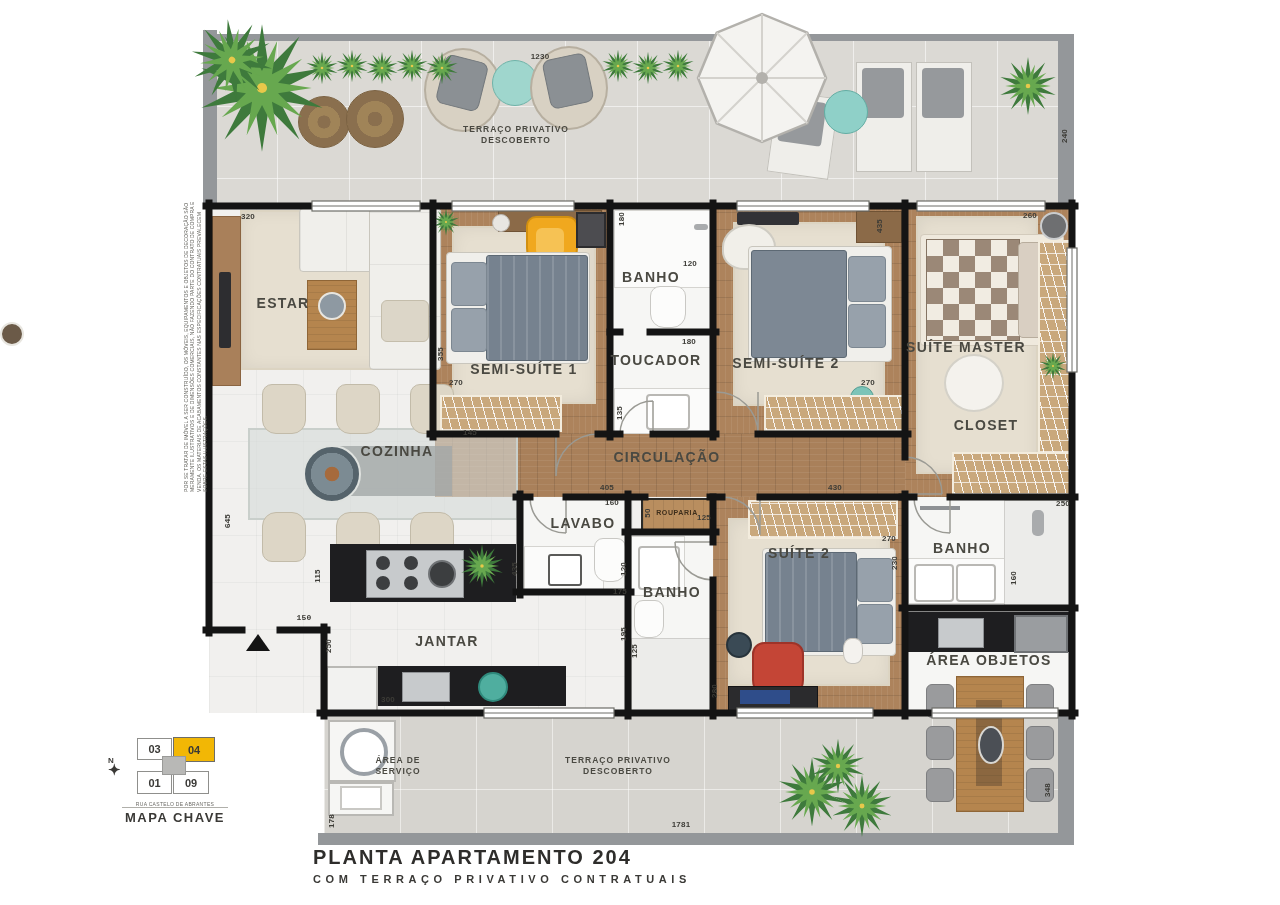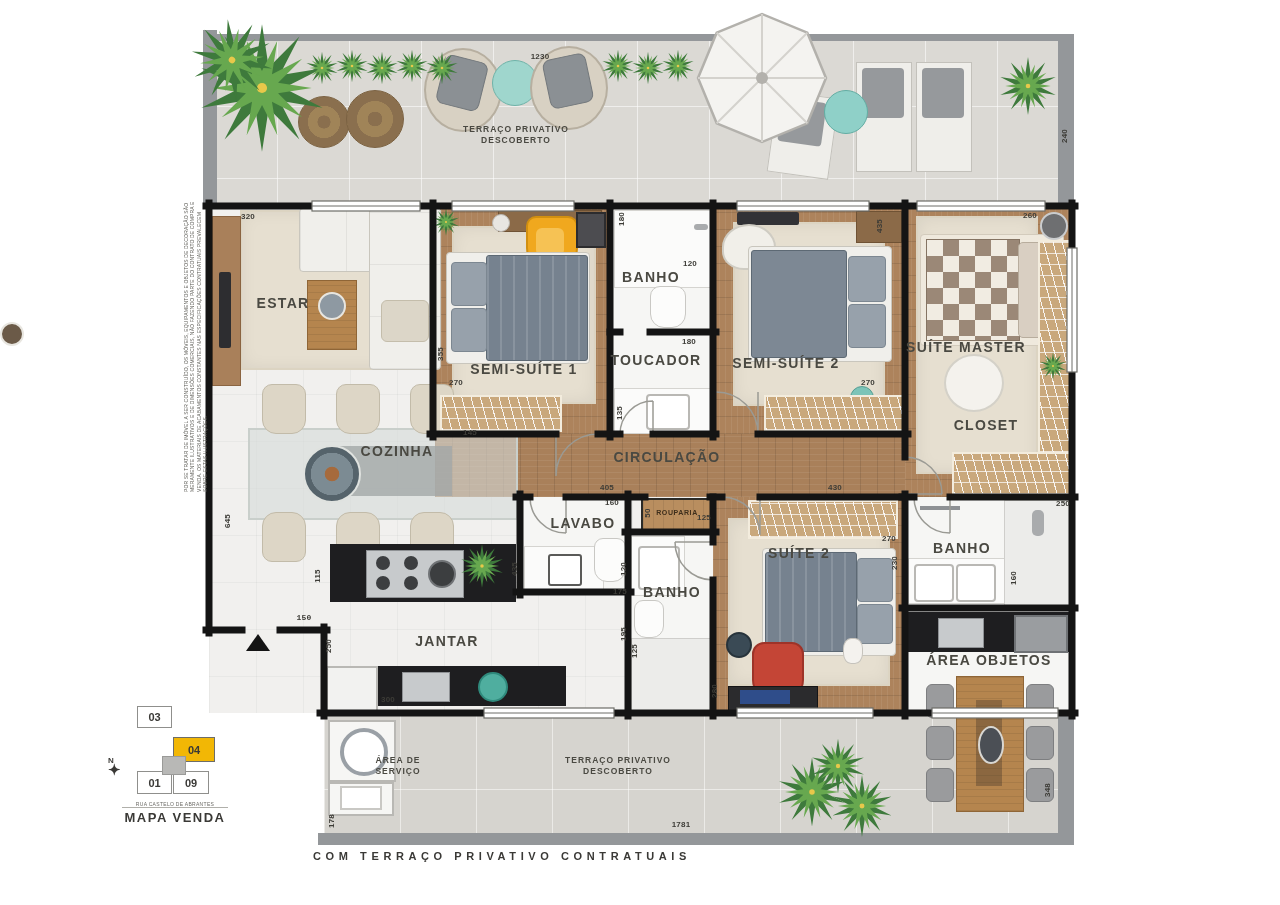--- a/index.html
+++ b/index.html
@@ -410,27 +410,28 @@
       <span class="dim" style="left: 681px; top: 824px;">1781</span>
       <span class="dim v" style="left: 1047px; top: 790px;">348</span>
     </div>
 
   <div id="disclaimer">POR SE TRATAR DE IMÓVEL A SER CONSTRUÍDO, OS MÓVEIS, EQUIPAMENTOS E OBJETOS DE DECORAÇÃO SÃO MERAMENTE ILUSTRATIVOS E DE DIMENSÕES COMERCIAIS, NÃO FAZENDO PARTE DO CONTRATO DE COMPRA E VENDA. OS MATERIAIS DE ACABAMENTOS CONSTANTES NAS ESPECIFICAÇÕES CONTRATUAIS PREVALECEM SOBRE ESTAS ILUSTRAÇÕES.</div>
 
   <div>
     <div id="compass">
       <span>N</span><span class="star">✦</span>
     </div>
-    <div class="km-box" style="left:137px;top:706px;width:33px;height:20px;">03</div>
+    <div class="km-box" style="left:137px;top:738px;width:33px;height:20px;">03</div>
     <div class="km-box" style="left: 173px; top: 737px; width: 40px; height: 23px; border-color: rgb(109, 109, 104); background: rgb(242, 183, 5);">04</div>
     <div class="km-box" style="left:137px;top:771px;width:33px;height:21px;">01</div>
     <div class="km-box" style="left:173px;top:771px;width:34px;height:21px;">09</div>
     <div class="abs" style="left:162px;top:756px;width:22px;height:17px;background:#b8b8b6;border:1px solid #9a9a98;z-index:42;"></div>
     <div id="km-rule"></div>
     <div id="km-street">RUA CASTELO DE ABRANTES</div>
-    <div id="km-title">MAPA VENDA</div>
+    <div id="km-title">MAPA CHAVE</div>
   </div>
 
   <div id="title-block">
+    <div id="title-line1">PLANTA APARTAMENTO 204</div>
     <div id="title-line2">COM TERRAÇO PRIVATIVO CONTRATUAIS</div>
   </div>
 
 </div>
 
 </body></html>

